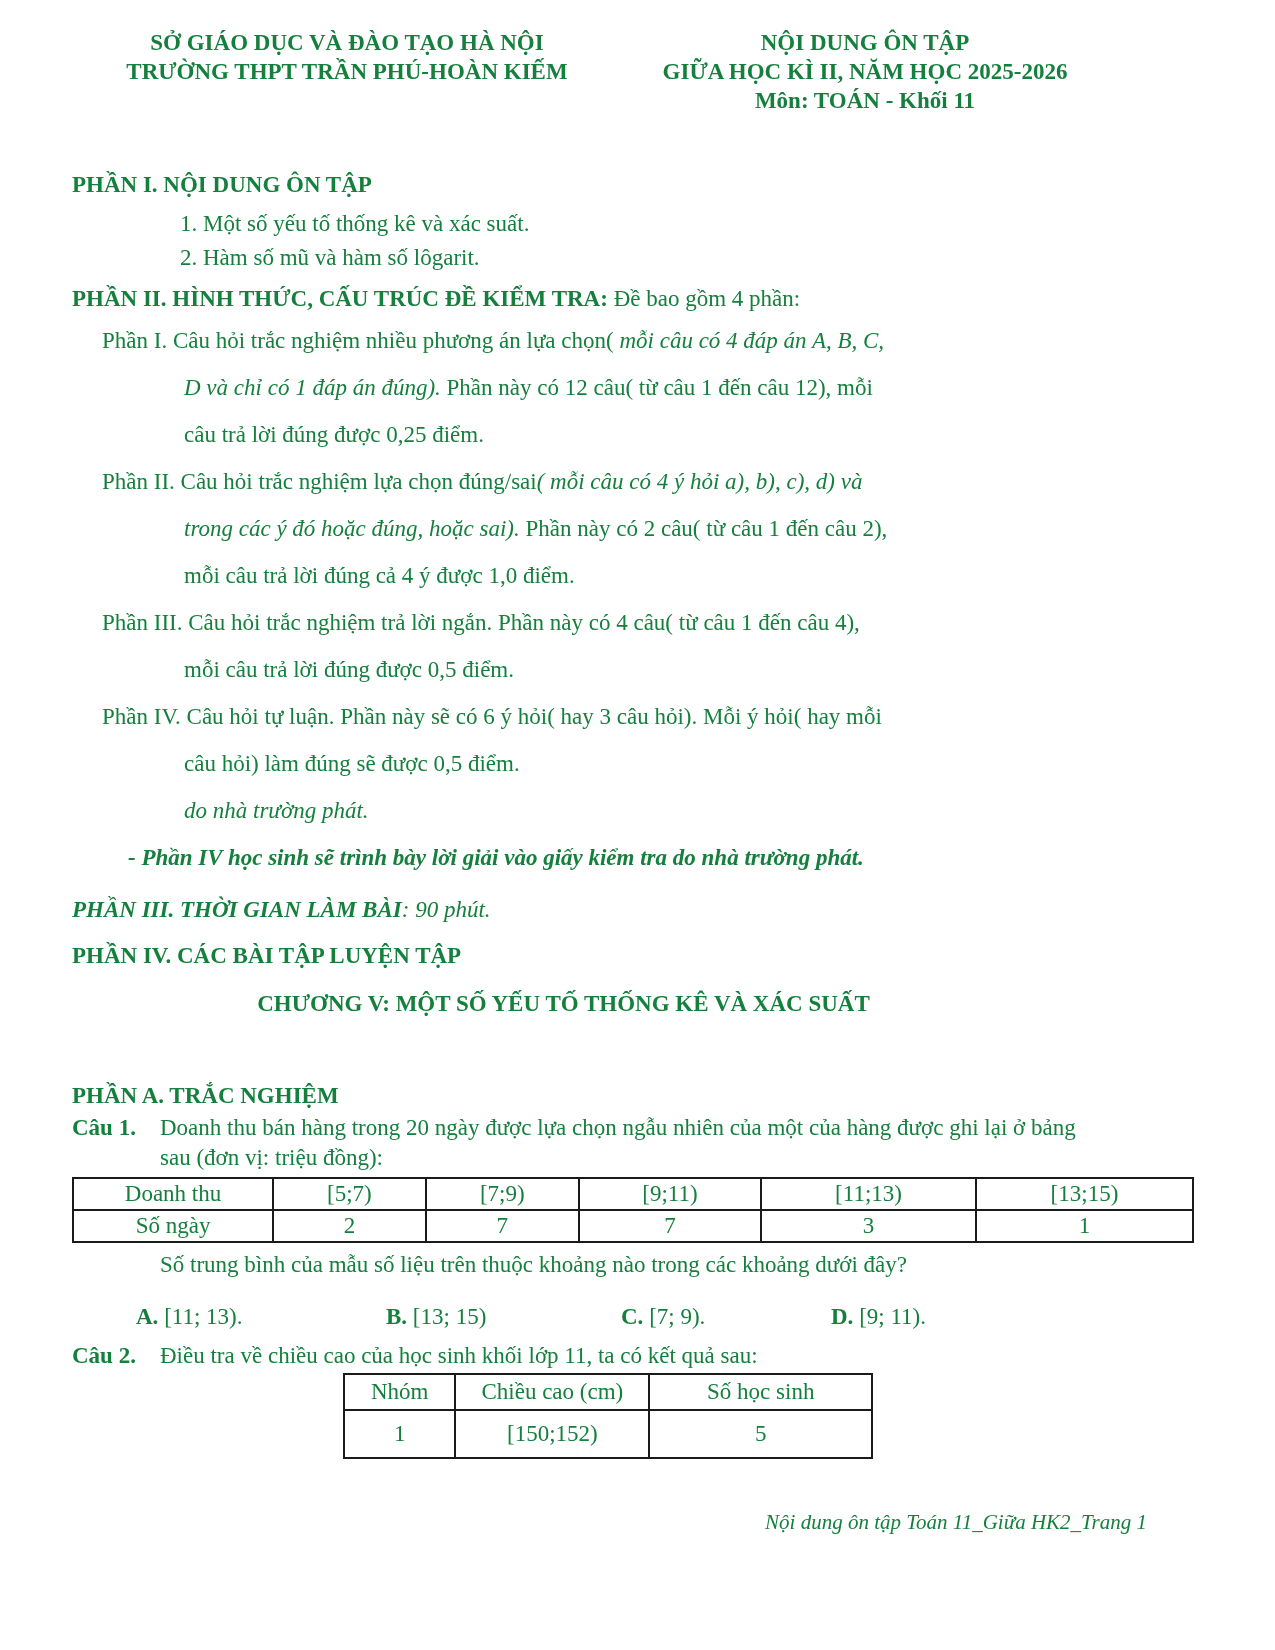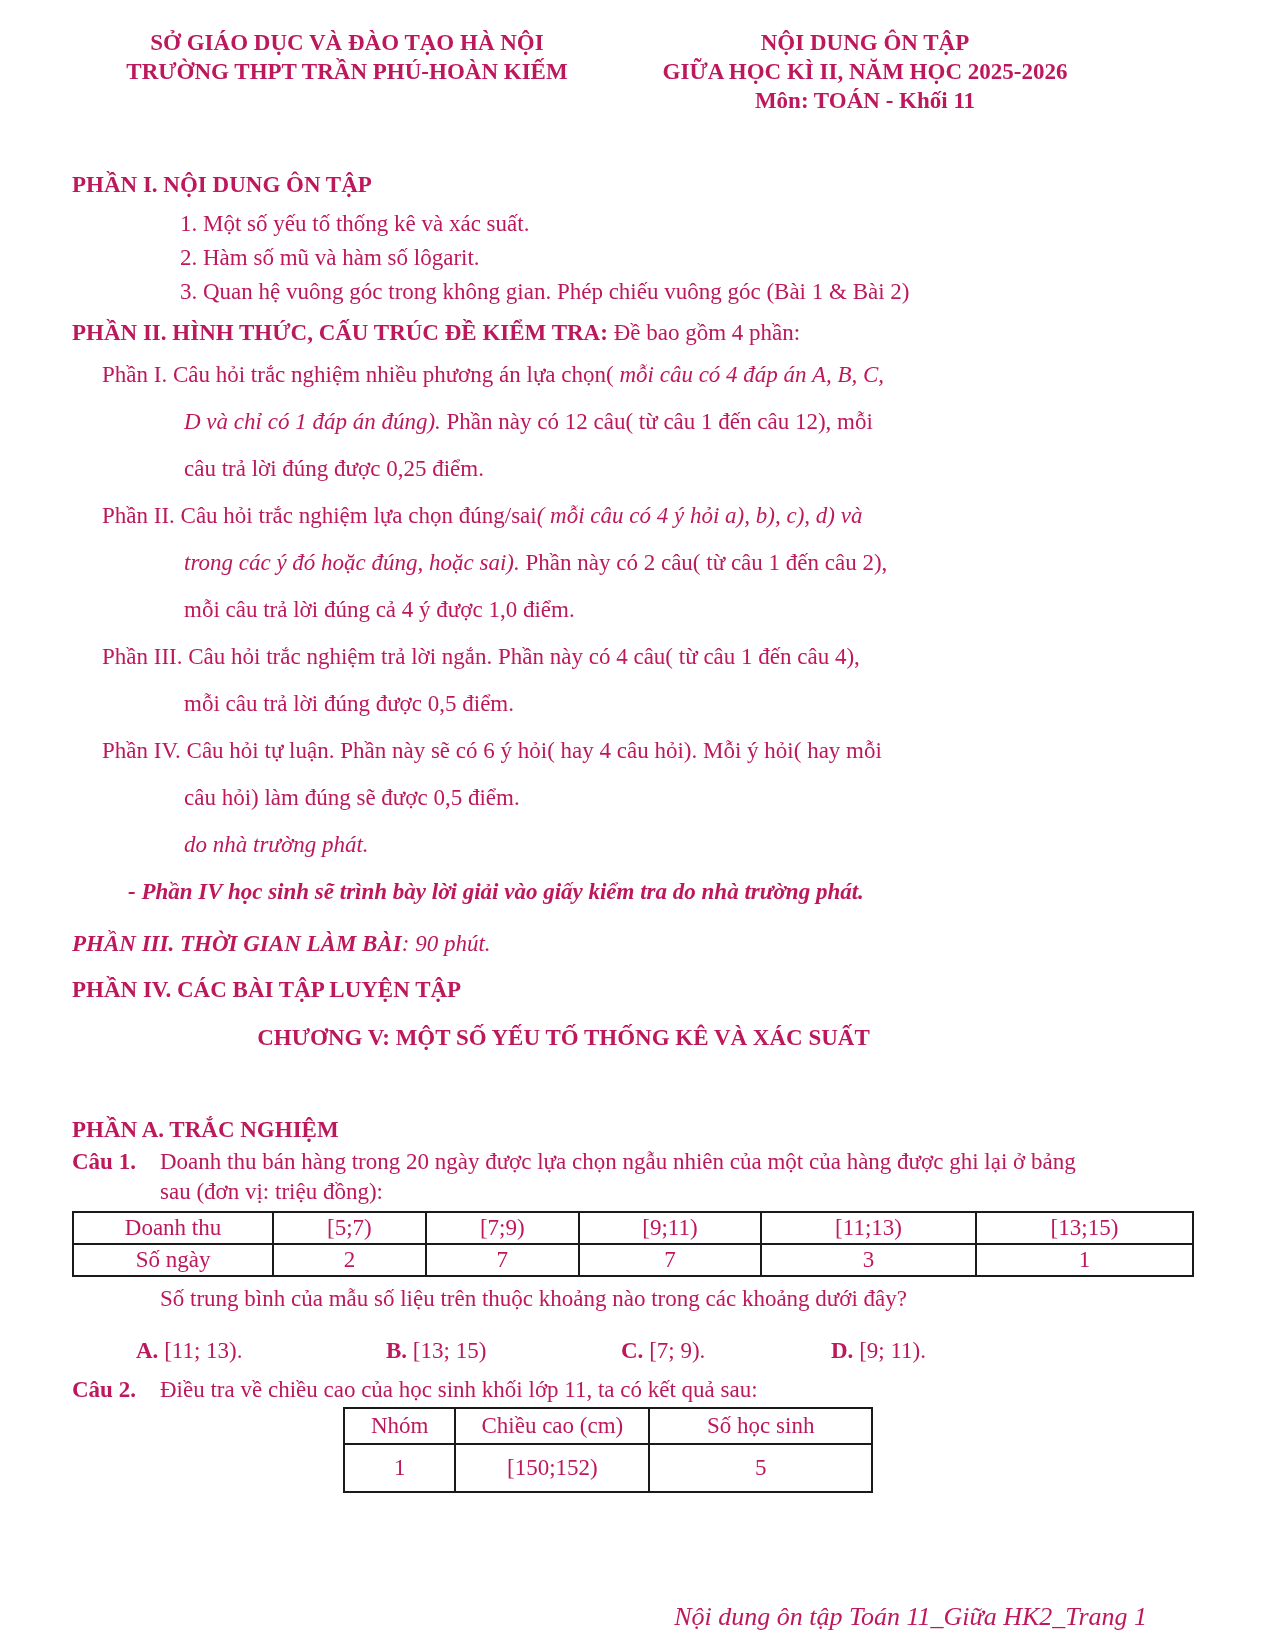--- a/index.html
+++ b/index.html
@@ -1,19 +1,19 @@
 <!DOCTYPE html>
 <html><head>
 <meta charset="utf-8">
 <style>
   * { margin:0; padding:0; box-sizing:border-box; }
   html,body { background:#ffffff; }
   .page {
     width:1275px; height:1650px; position:relative; overflow:hidden;
-    background:#ffffff; color:#be185d;
+    background:#ffffff; color:#15803d;
     font-family:"Liberation Serif", serif; font-size:23px;
     padding:28px 70px 0 72px;
   }
   .bold { font-weight:bold; }
   .it   { font-style:italic; }
 
   
   .header { display:flex; }
   .header-left  { width:500px; margin-left:25px; text-align:center; font-weight:bold; line-height:29px; }
   .header-right { width:450px; margin-left:auto; margin-right:115px; text-align:center; font-weight:bold; line-height:29px; }
@@ -56,22 +56,22 @@
 
   .q2-row { margin-top:4px; }
   .t2 { width:530px; margin-left:271px; margin-top:2px; }
   .t2 tr.hrow td { height:36px; }
   .t2 tr.drow td { height:48px; }
   .t2 td.c0 { width:110px; }
   .t2 td.c1 { width:192px; }
   .t2 td.c2 { width:220px; }
 
   .footer {
-    position:absolute; top:1602px; right:128px;
-    font-style:italic; font-size:26px;
+    position:absolute; top:1510px; right:128px;
+    font-style:italic; font-size:21px;
   }
 </style>
 </head>
 <body>
 
 <div class="page">
 
   <div class="header">
     <div class="header-left">
       <div>SỞ GIÁO DỤC VÀ ĐÀO TẠO HÀ NỘI</div>
@@ -81,37 +81,36 @@
       <div>NỘI DUNG ÔN TẬP</div>
       <div>GIỮA HỌC KÌ II, NĂM HỌC 2025-2026</div>
       <div>Môn: TOÁN - Khối 11</div>
     </div>
   </div>
 
   <div class="sec1-title">PHẦN I. NỘI DUNG ÔN TẬP</div>
   <div class="list1">
     <div>1. Một số yếu tố thống kê và xác suất.</div>
     <div>2. Hàm số mũ và hàm số lôgarit.</div>
-    <div>3. Quan hệ vuông góc trong không gian. Phép chiếu vuông góc (Bài 1 &amp; Bài 2)</div>
   </div>
 
   <div class="sec2-title"><span class="bold">PHẦN II. HÌNH THỨC, CẤU TRÚC ĐỀ KIỂM TRA:</span><span> Đề bao gồm 4 phần:</span></div>
 
   <div class="dline ind-first"><span>Phần I. Câu hỏi trắc nghiệm nhiều phương án lựa chọn(</span><span class="it"> mỗi câu có 4 đáp án A, B, C,</span></div>
   <div class="dline ind-cont"><span class="it">D và chỉ có 1 đáp án đúng).</span><span> Phần này có 12 câu( từ câu 1 đến câu 12), mỗi</span></div>
   <div class="dline ind-cont"><span>câu trả lời đúng được 0,25 điểm.</span></div>
 
   <div class="dline ind-first"><span>Phần II. Câu hỏi trắc nghiệm lựa chọn đúng/sai</span><span class="it">( mỗi câu có 4 ý hỏi a), b), c), d) và</span></div>
   <div class="dline ind-cont"><span class="it">trong các ý đó hoặc đúng, hoặc sai).</span><span> Phần này có 2 câu( từ câu 1 đến câu 2),</span></div>
   <div class="dline ind-cont"><span>mỗi câu trả lời đúng cả 4 ý được 1,0 điểm.</span></div>
 
   <div class="dline ind-first"><span>Phần III. Câu hỏi trắc nghiệm trả lời ngắn. Phần này có 4 câu( từ câu 1 đến câu 4),</span></div>
   <div class="dline ind-cont"><span>mỗi câu trả lời đúng được 0,5 điểm.</span></div>
 
-  <div class="dline ind-first"><span>Phần IV. Câu hỏi tự luận. Phần này sẽ có 6 ý hỏi( hay 4 câu hỏi). Mỗi ý hỏi( hay mỗi</span></div>
+  <div class="dline ind-first"><span>Phần IV. Câu hỏi tự luận. Phần này sẽ có 6 ý hỏi( hay 3 câu hỏi). Mỗi ý hỏi( hay mỗi</span></div>
   <div class="dline ind-cont"><span>câu hỏi) làm đúng sẽ được 0,5 điểm.</span></div>
 
   <div class="dline ind-cont"><span class="it">do nhà trường phát.</span></div>
   <div class="dline ind-note"><span class="it">- Phần IV học sinh sẽ trình bày lời giải vào giấy kiểm tra do nhà trường phát.</span></div>
 
   <div class="sec3-title"><span class="bold">PHẦN III. THỜI GIAN LÀM BÀI</span><span>:  90 phút.</span></div>
 
   <div class="sec4-title">PHẦN IV. CÁC BÀI TẬP LUYỆN TẬP</div>
 
   <div class="chapter-title">CHƯƠNG V: MỘT SỐ YẾU TỐ THỐNG KÊ VÀ XÁC SUẤT</div>

